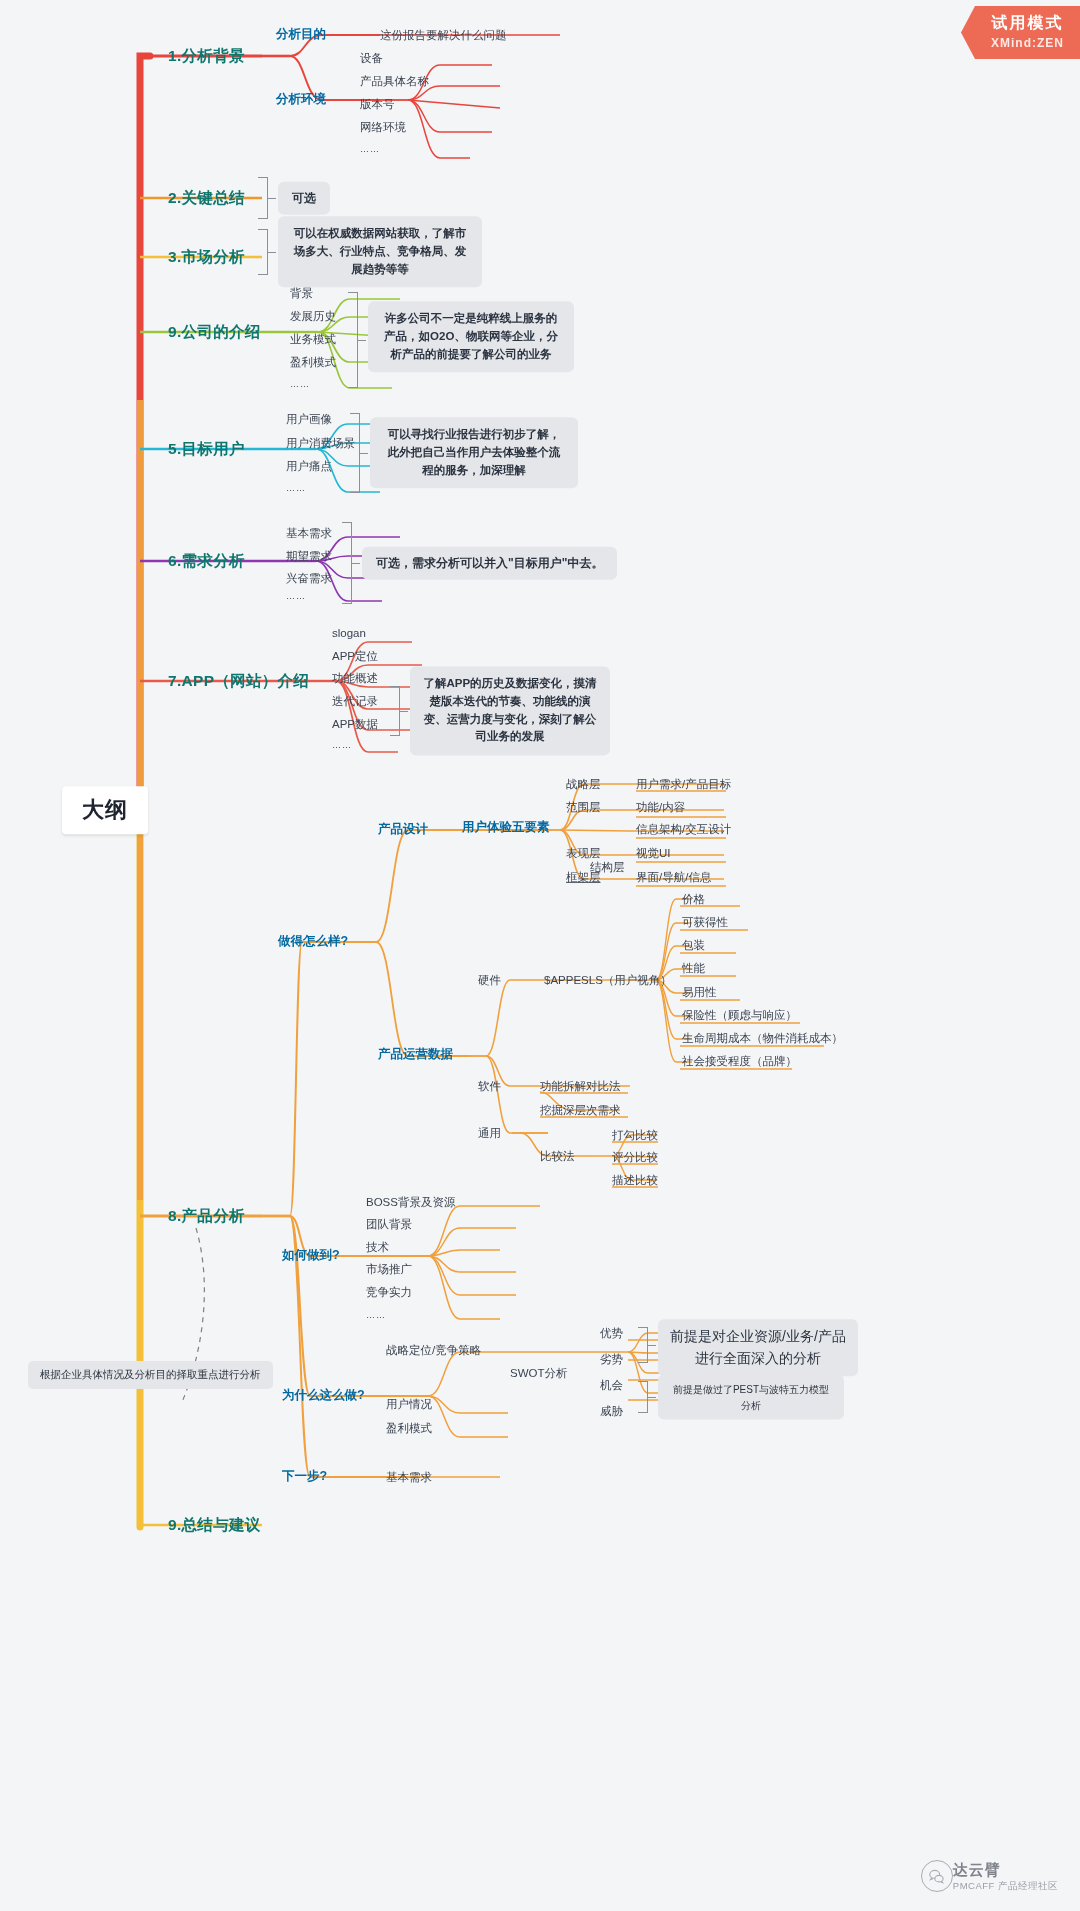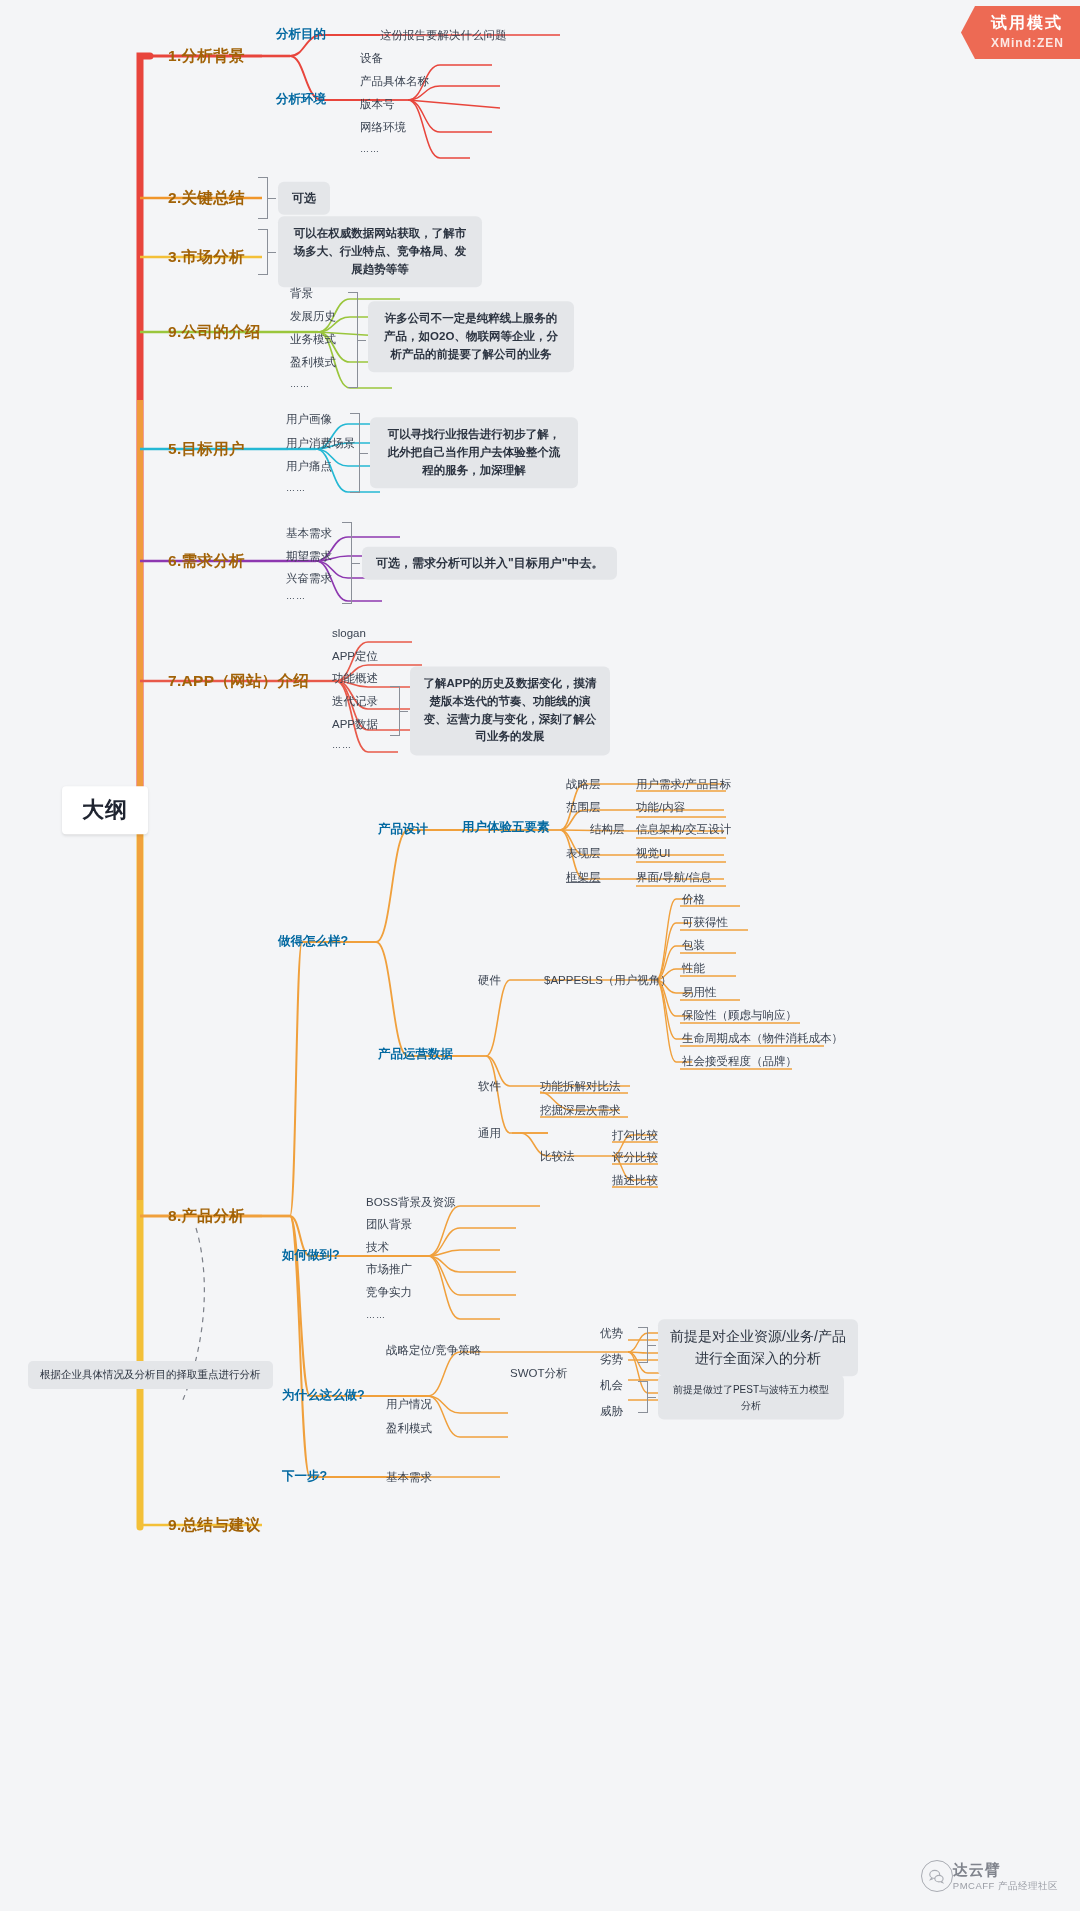--- a/index.html
+++ b/index.html
@@ -28,21 +28,21 @@
     font-size:22px;
     font-weight:bold;
     color:#1f2430;
     box-shadow:0 1px 3px rgba(0,0,0,.10);
     letter-spacing:1px;
   }
   
   .lvl1{
     font-size:15.5px;
     font-weight:bold;
-    color:#a16207;
+    color:#0f766e;
     letter-spacing:.3px;
   }
   
   .lvl2{font-size:12.5px;color:#0369a1;font-weight:bold;}
   
   .lvl3{font-size:11.5px;color:#3a4351;}
 
   
   .note{
     position:absolute;
@@ -76,21 +76,21 @@
     border-top:1.4px solid #8a8f98;
   }
 
   
   .badge{
     position:absolute;
     right:0;top:6px;
     background:#ed6a54;
     color:#fff;
     padding:7px 16px 9px 30px;
-    text-align:left;
+    text-align:center;
     clip-path:polygon(14px 0,100% 0,100% 100%,14px 100%,0 50%);
     box-shadow:0 1px 4px rgba(0,0,0,.12);
   }
   .badge .t1{font-size:16px;font-weight:bold;letter-spacing:2px;display:block;}
   .badge .t2{font-size:12px;letter-spacing:1px;display:block;margin-top:2px;opacity:.85;font-weight:bold;}
 
   
   .footer{
     position:absolute;
     right:22px;bottom:18px;
@@ -338,21 +338,21 @@
   <div class="note" style="left:410px;top:711px;width:200px;">了解APP的历史及数据变化，摸清楚版本迭代的节奏、功能线的演变、运营力度与变化，深刻了解公司业务的发展</div>
 
   <div class="node lvl1" style="left:168px;top:1216px;">8.产品分析</div>
 
   <div class="node lvl2" style="left:278px;top:942px;">做得怎么样?</div>
   <div class="node lvl2" style="left:378px;top:830px;">产品设计</div>
   <div class="node lvl2" style="left:462px;top:828px;">用户体验五要素</div>
 
   <div class="node lvl3" style="left:566px;top:784px;">战略层</div>
   <div class="node lvl3" style="left:566px;top:807px;">范围层</div>
-  <div class="node lvl3" style="left:566px;top:829px;padding-left:24px;">结构层</div>
+  <div class="node lvl3" style="left:566px;top:867px;padding-left:24px;">结构层</div>
   <div class="node lvl3" style="left:566px;top:853px;">表现层</div>
   <div class="node lvl3" style="left:566px;top:877px;text-decoration:underline;">框架层</div>
 
   <div class="node lvl3" style="left:636px;top:784px;">用户需求/产品目标</div>
   <div class="node lvl3" style="left:636px;top:807px;">功能/内容</div>
   <div class="node lvl3" style="left:636px;top:829px;">信息架构/交互设计</div>
   <div class="node lvl3" style="left:636px;top:853px;">视觉UI</div>
   <div class="node lvl3" style="left:636px;top:877px;">界面/导航/信息</div>
 
   <div class="node lvl2" style="left:378px;top:1055px;">产品运营数据</div>

